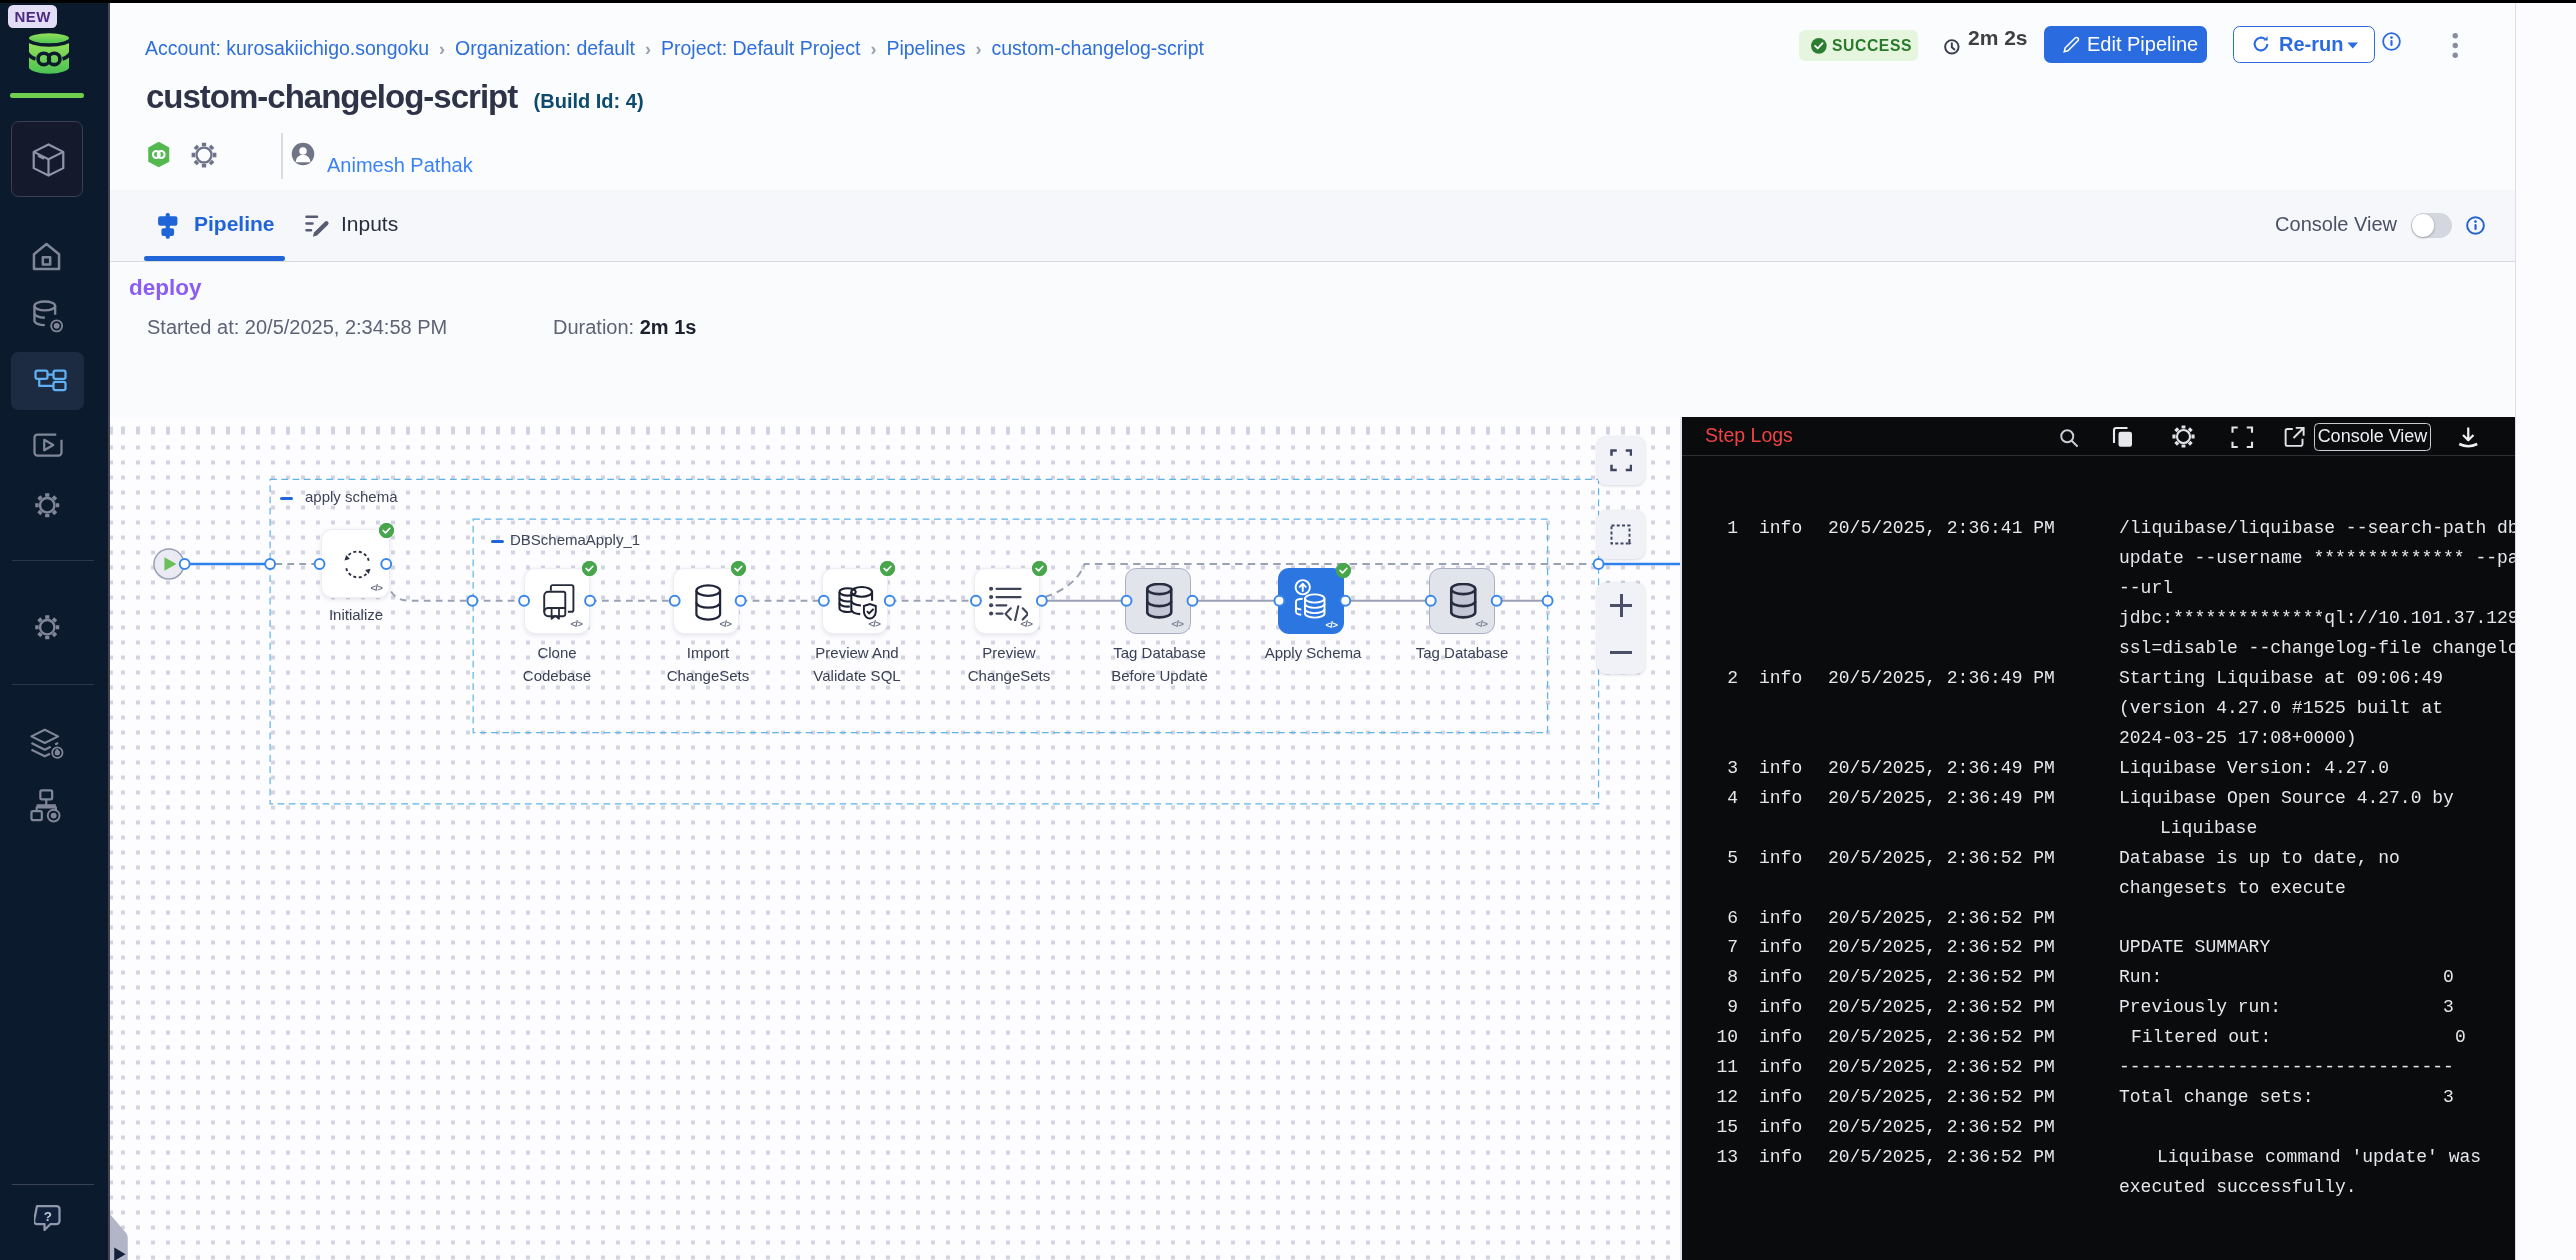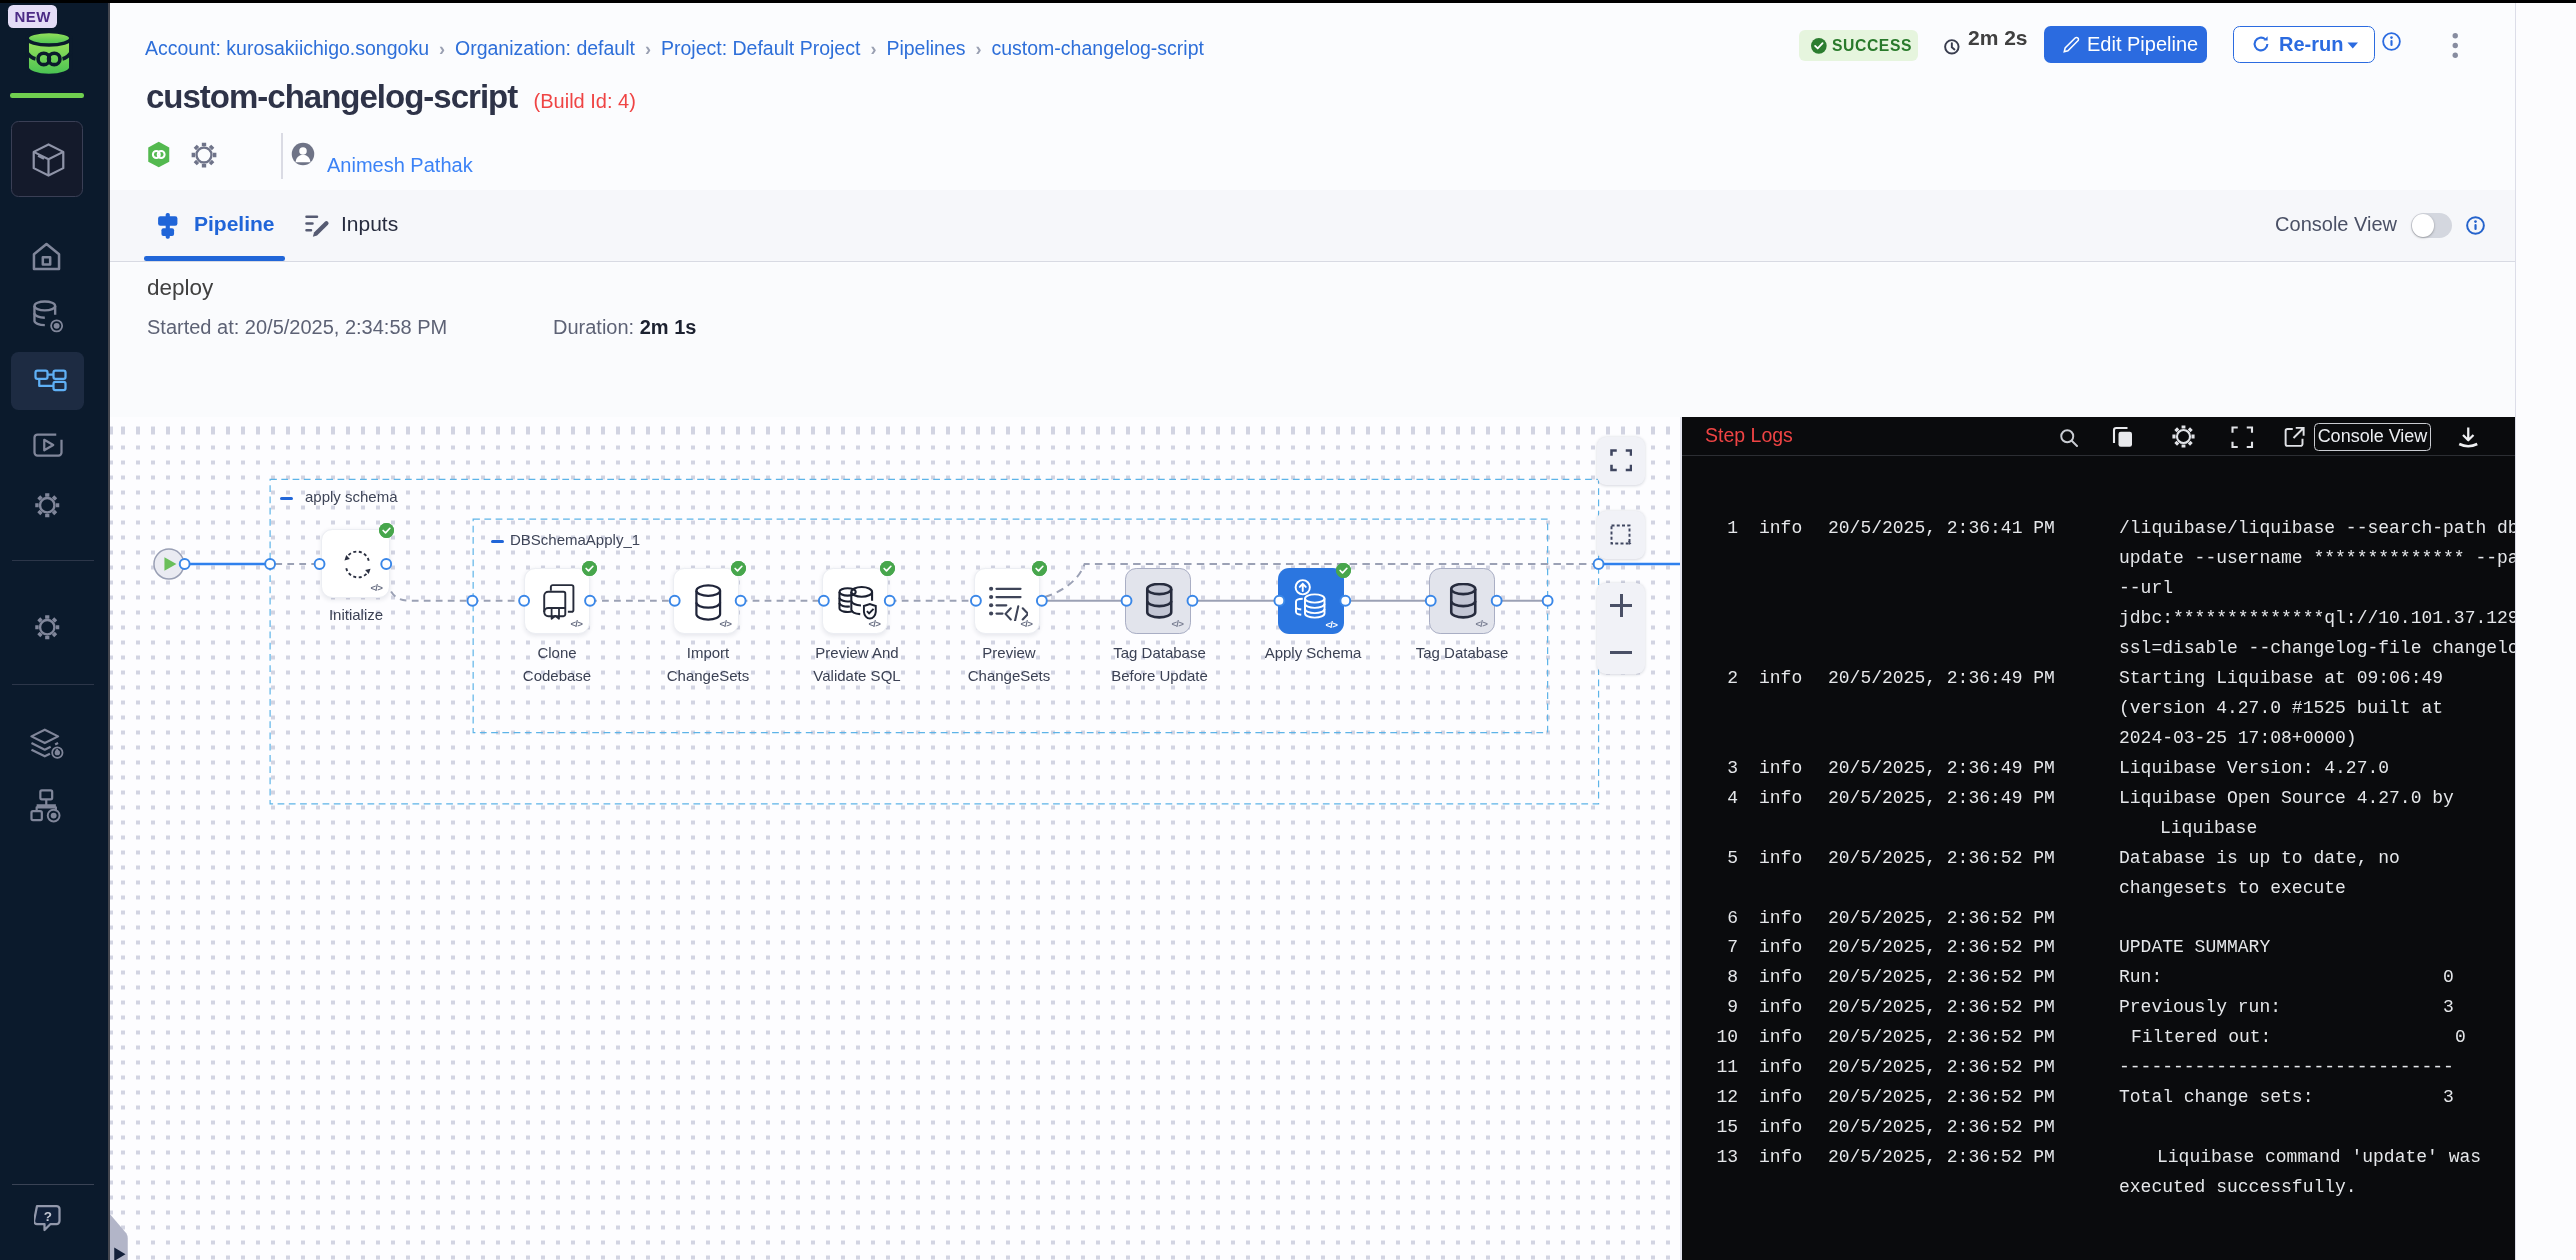--- a/index.html
+++ b/index.html
@@ -20,21 +20,21 @@
   #projbox { left:11.2px; top:121px; width:72px; height:76px; border:1.5px solid #3a3f55; border-radius:7.5px; background:#141a2b; }
   #railsel { left:11.2px; top:352px; width:73px; height:58px; background:#1d2b42; border-radius:7.5px; }
 
   
   #main { left:109px; top:3px; width:2406px; height:1257px; background:#fbfcfe; }
   #sidebarline { left:108px; top:3px; width:1.5px; height:1257px; background:#43464f; z-index:11;}
   .crumb { color:#2e6fd9; font-size:19.5px; }
   .crumbsep { color:#9aa0b2; font-size:18px; font-weight:bold; }
   #breadcrumbs { left:36px; top:34px; font-size:19.5px; }
   #title { left:37px; top:75px; color:#2e3348; font-size:33px; font-weight:bold; letter-spacing:-1px;}
-  #buildid { color:#ef4444; font-size:20px; font-weight:normal; letter-spacing:0; }
+  #buildid { color:#0c4a6e; font-size:20px; font-weight:bold; letter-spacing:0; }
   #iconrow { left:37px; top:126px; height:49px; }
   #hdrborder { left:0px; top:187px; width:2406px; height:0.7px; background:#e3e4eb; }
 
   
   #successbadge { left:1690px; top:27px; width:119px; height:31px; background:#e6f5de; border-radius:6px; }
   #successtxt { left:33px; top:0; line-height:31px; color:#297a2b; font-weight:bold; font-size:15.7px; letter-spacing:0.6px; }
   #dur { left:1859px; top:19px; height:31px; line-height:31px; font-size:21px; color:#404040; font-weight:bold; }
   #editbtn { left:1935px; top:23px; width:163px; height:37px; background:#2b6be0; border-radius:6.7px; color:#fff; }
   #editbtn span { position:absolute; left:43px; top:0; line-height:37px; font-size:20px; font-weight:500; }
   #rerunbtn { left:2124px; top:23px; width:142px; height:37px; background:#fff; border:1.5px solid #2b6be0; border-radius:6.7px; }
@@ -44,21 +44,21 @@
   #tabsrow { left:0; top:187px; width:2406px; height:72px; background:#f6f7fa; border-bottom:1.5px solid #d8dae3; }
   #tab1txt { left:85px; top:0; line-height:67px; color:#2065d8; font-size:21px; font-weight:bold; }
   #tab2txt { left:232px; top:0; line-height:67px; color:#272c3f; font-size:21px; font-weight:500; }
   #tabunderline { left:35px; top:66px; width:141px; height:4.5px; background:#2166d8; border-radius:2.2px; }
   #consolelbl { right:118px; top:0; white-space:nowrap; line-height:69px; font-size:20px; color:#4a5065; }
   #toggle { left:2302px; top:22.5px; width:41px; height:25.5px; background:#d4d7df; border-radius:12.7px; }
   #toggle .knob { position:absolute; left:0.7px; top:1.5px; width:22.5px; height:22.5px; background:#fff; border-radius:50%; box-shadow:0 0.7px 2.2px rgba(0,0,0,.35); }
 
   
   #deploysec { left:0; top:261px; width:2406px; height:154px; background:#fafbfd; border-bottom:0.7px solid #e0e1ea; }
-  #deploytitle { left:38px; top:10.5px; font-size:22.5px; font-weight:normal; color:#404040; }
+  #deploytitle { left:20px; top:10.5px; font-size:22.5px; font-weight:bold; color:#8b5cf6; }
   #deploymeta { left:38px; top:52px; font-size:20px; color:#5d6275; }
 
   
   #canvas { left:109px; top:417px; width:1572px; height:844px; background-color:#fdfdff;
     background-image:
       repeating-linear-gradient(to bottom, transparent 0 3.7px, #fdfdff 3.7px 15px),
       repeating-linear-gradient(to right, #d2d4e2 0 3.7px, transparent 3.7px 15px);
     background-position:12px 13.5px;
   }
   #graphsvg { position:absolute; left:0; top:0; }

